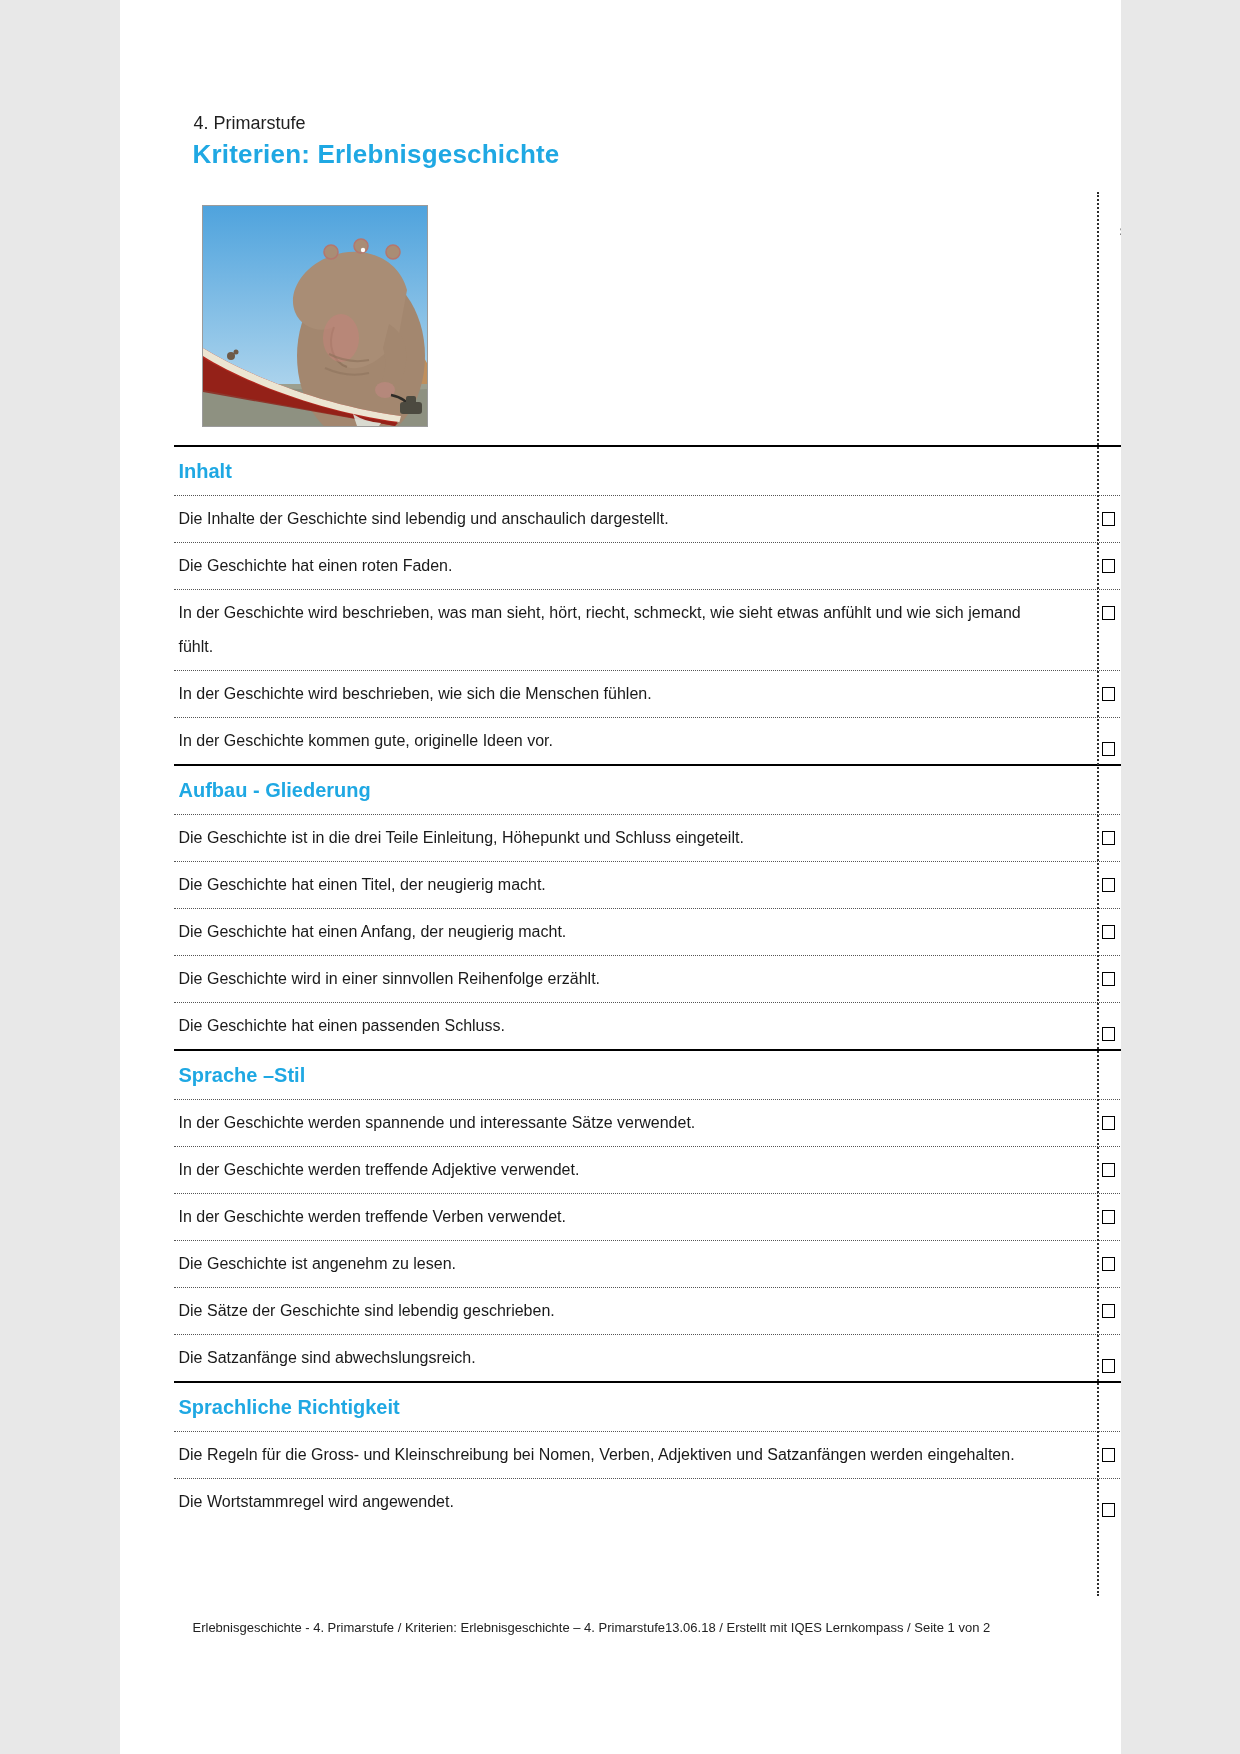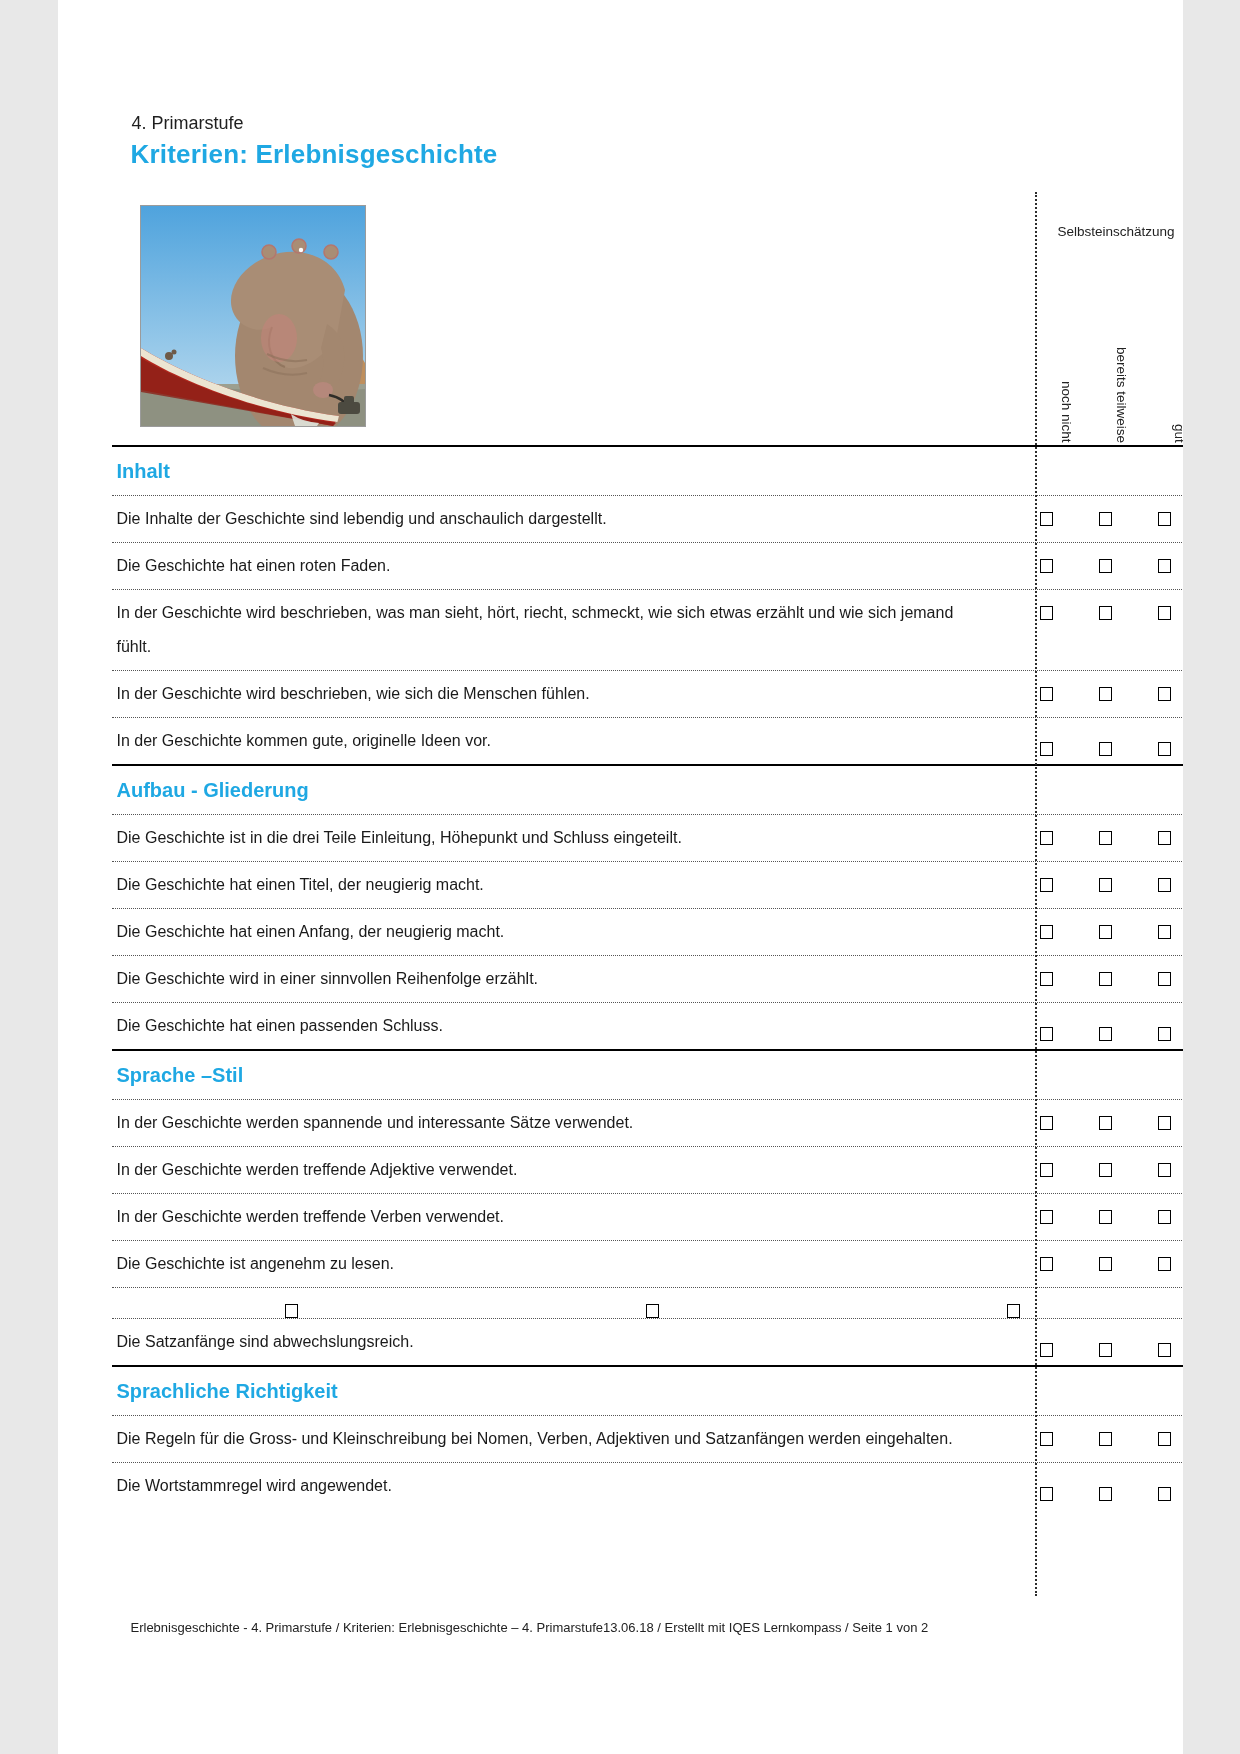--- a/index.html
+++ b/index.html
@@ -1,17 +1,17 @@
 <!DOCTYPE html>
 <html style="--accent: #1FA8E3;"><head>
 <meta charset="utf-8">
 <style>
   html,body { margin:0; padding:0; background:#e8e8e8; }
   .page {
-    position:relative; width:1125px; height:1754px; margin:0 auto;
+    position:relative; width:1001px; height:1754px; margin:0 auto;
     background:#ffffff; font-family:"Liberation Sans", sans-serif; color:#1a1a1a;
     overflow:hidden;
   }
   .subtitle { position:absolute; left:74px; top:113px; font-size:18px; color:#1f1f1f; }
   .title    { position:absolute; left:73px; top:139px; margin:0; font-size:26px;
               font-weight:bold; color:var(--accent,#1FA8E3); letter-spacing:0.2px; }
 
   .artwork { position:absolute; left:82px; top:205px; width:226px; height:222px;
              border:1px solid #9b9b9b; box-sizing:border-box; background:#7db8e0; }
   .artwork svg { display:block; width:100%; height:100%; }
@@ -130,21 +130,21 @@
       <div class="box-cell">
               <span class="checkbox"></span>
             </div>
       <div class="box-cell">
               <span class="checkbox"></span>
             </div>
     </div>
   </div>
 
   <div class="crit-row">
-    <div class="crit-text">In der Geschichte wird beschrieben, was man sieht, hört, riecht, schmeckt, wie sich etwas erzählt und wie sich jemand fühlt.</div>
+    <div class="crit-text">In der Geschichte wird beschrieben, was man sieht, hört, riecht, schmeckt, wie sieht etwas anfühlt und wie sich jemand fühlt.</div>
     <div class="row-boxes">
       <div class="box-cell">
               <span class="checkbox"></span>
             </div>
       <div class="box-cell">
               <span class="checkbox"></span>
             </div>
       <div class="box-cell">
               <span class="checkbox"></span>
             </div>
@@ -318,20 +318,21 @@
       <div class="box-cell">
               <span class="checkbox"></span>
             </div>
       <div class="box-cell">
               <span class="checkbox"></span>
             </div>
     </div>
   </div>
 
   <div class="crit-row">
+    <div class="crit-text">Die Sätze der Geschichte sind lebendig geschrieben.</div>
     <div class="row-boxes">
       <div class="box-cell">
               <span class="checkbox"></span>
             </div>
       <div class="box-cell">
               <span class="checkbox"></span>
             </div>
       <div class="box-cell">
               <span class="checkbox"></span>
             </div>

